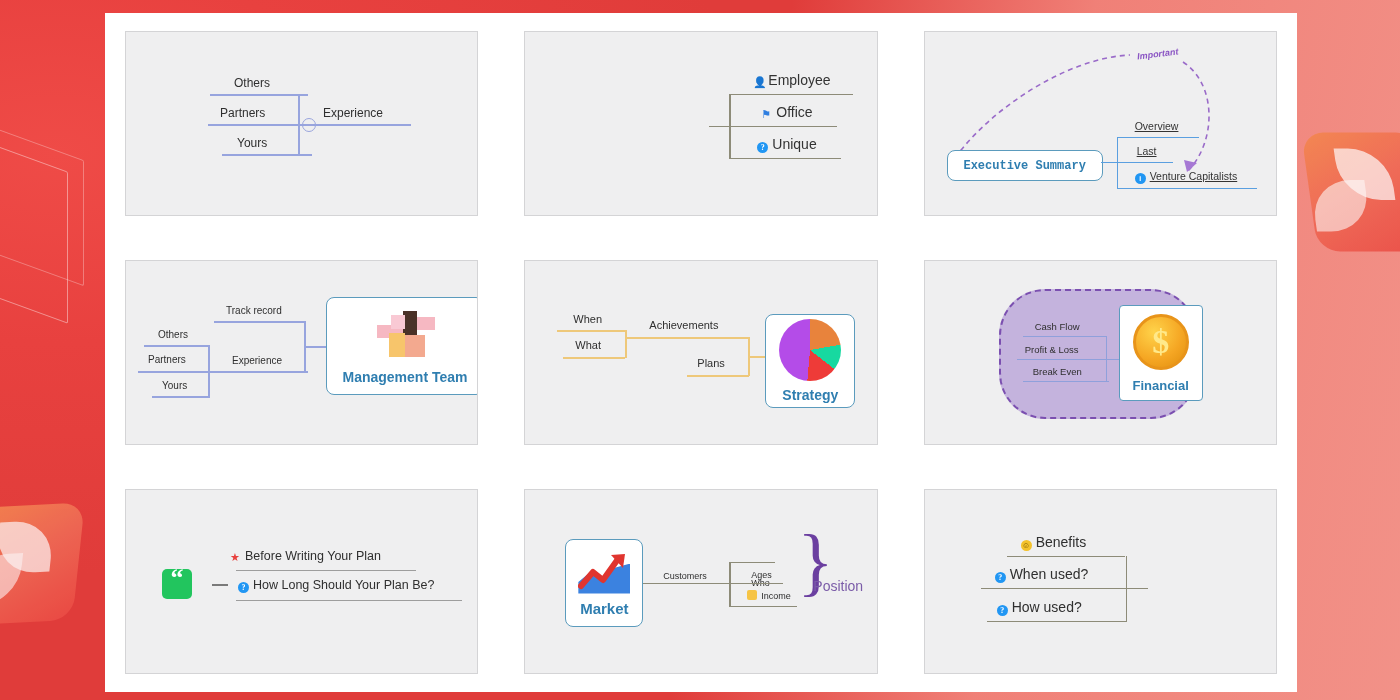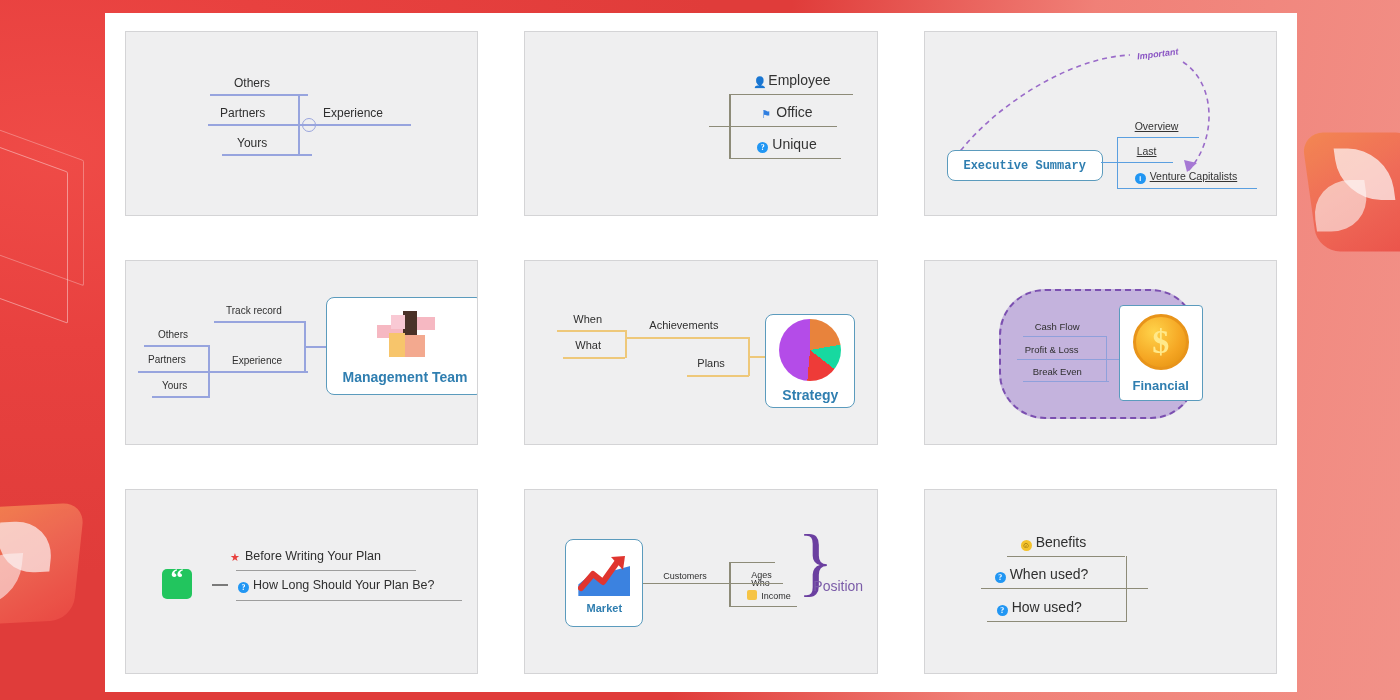--- a/index.html
+++ b/index.html
@@ -403,21 +403,21 @@
 
     <div class="card c8">
       <div class="root-box" style="left:40px;top:49px;width:78px;height:88px;flex-direction:column;">
         <div class="chart-ico">
           <span class="area"></span>
           <svg width="52" height="44" style="position:absolute;left:0;top:0;">
             <path d="M3 36 L15 22 L25 30 L40 9" fill="none" stroke="#e0352f" stroke-width="6" stroke-linejoin="round" stroke-linecap="round"></path>
             <path d="M33 5 L47 4 L45 18 z" fill="#e0352f"></path>
           </svg>
         </div>
-        <span class="root-label" style="margin-top:6px;font-size:11px;">Market</span>
+        <span class="root-label" style="margin-top:6px;font-size:15px;">Market</span>
       </div>
 
       <div style="position:absolute;left:118px;top:93px;width:86px;height:1.3px;background:#8d8b78;"></div>
       <div class="node-txt" style="left:138px;top:81px;">Customers</div>
 
       <div class="node-txt" style="left:226px;top:59px;margin-top:29px;">Who</div>
       <div class="under" style="left:204px;top:72px;width:46px;"></div>
 
       <div class="node-txt" style="left:226px;top:80px;">Ages</div>
       <div class="under" style="left:204px;top:93px;width:54px;"></div>

